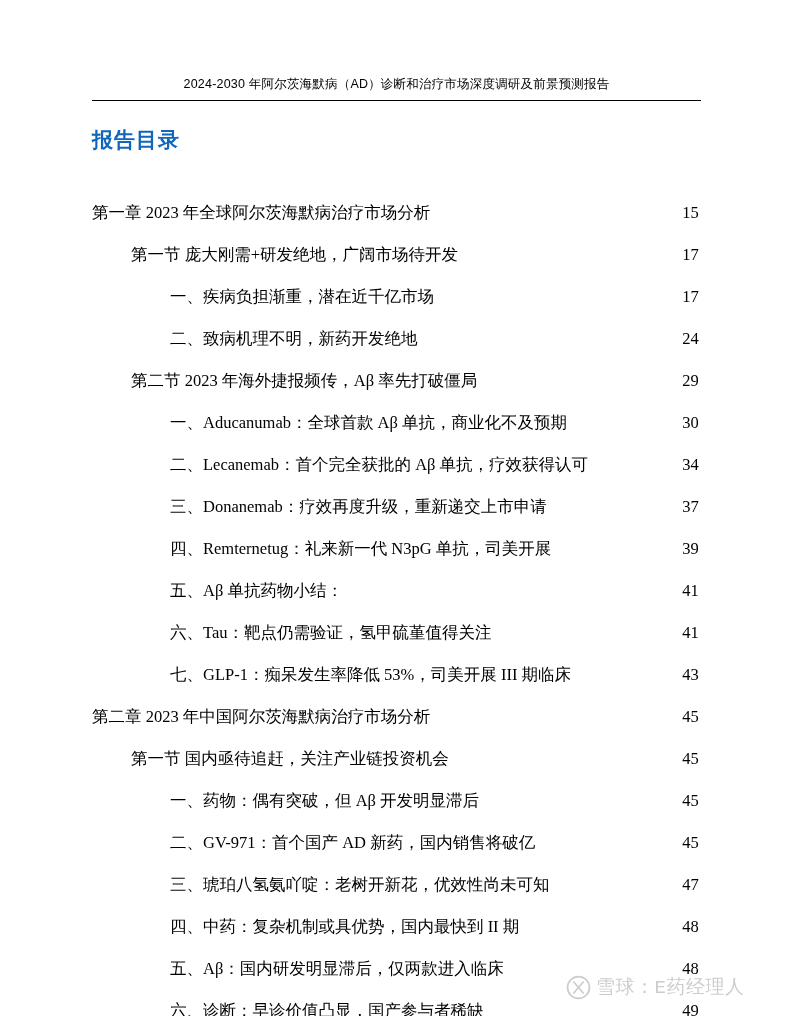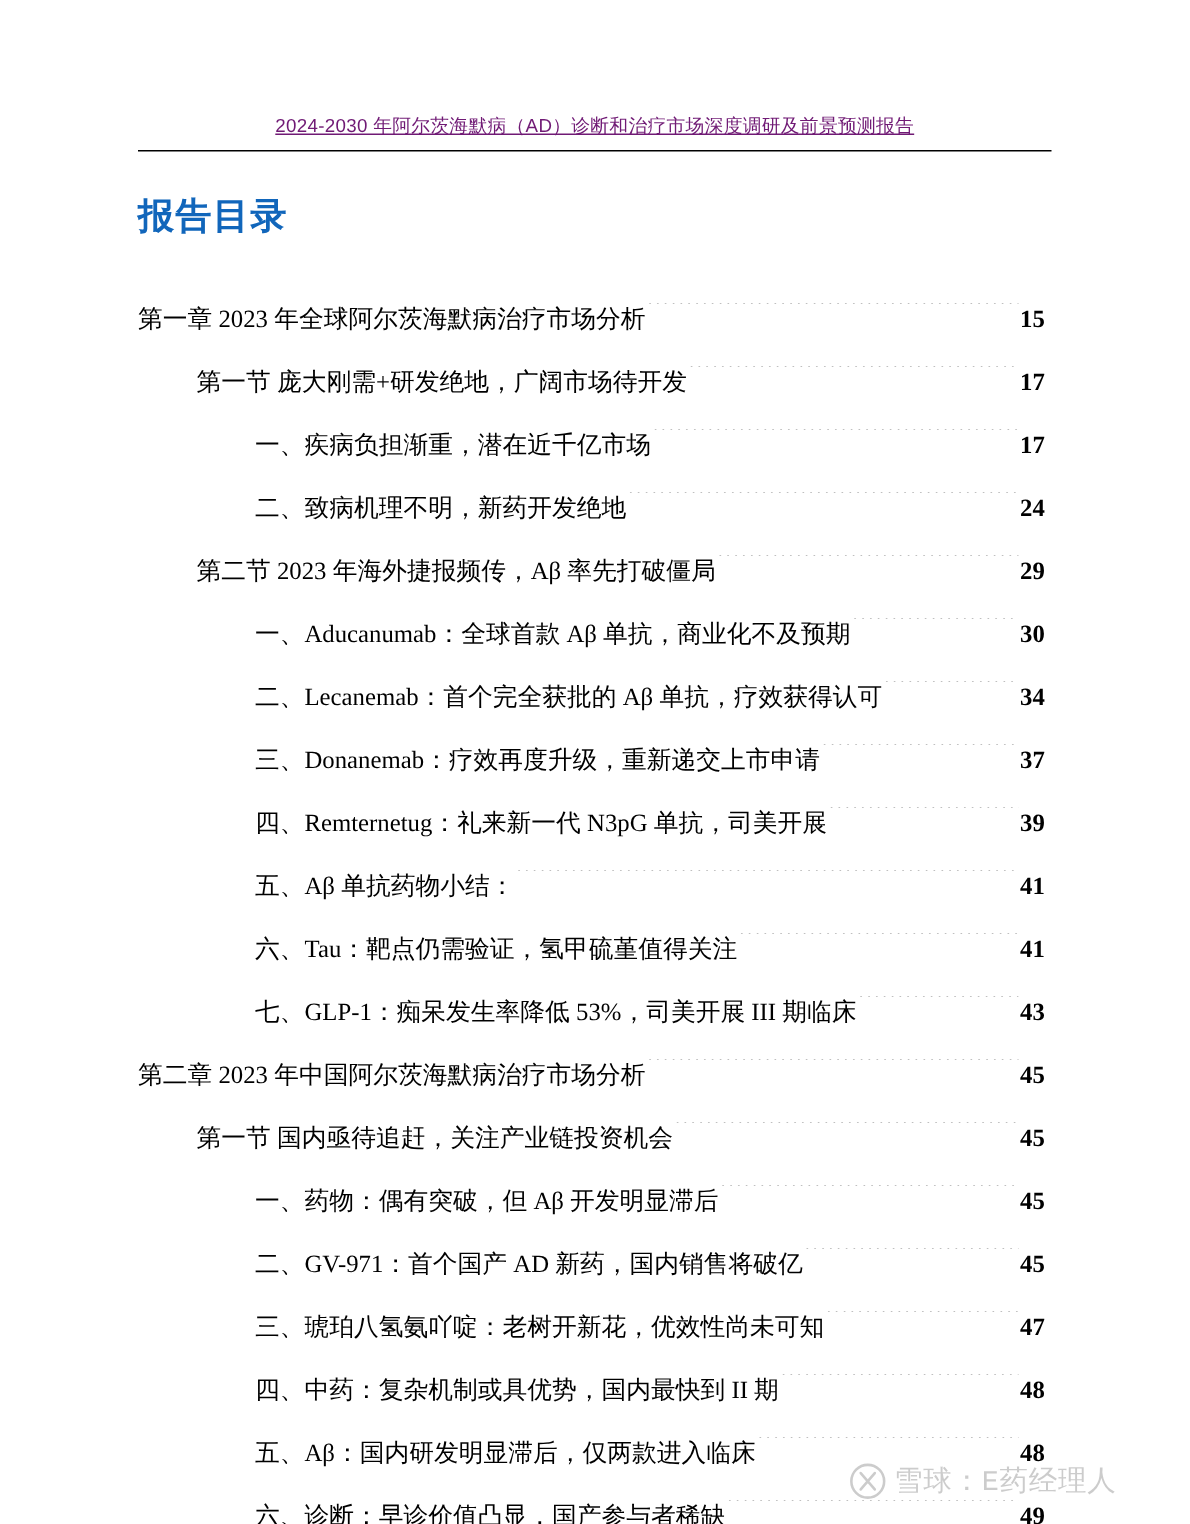--- a/index.html
+++ b/index.html
@@ -24,41 +24,40 @@
   
   .running-header {
     position: absolute;
     left: 92px;
     top: 76px;
     width: 609px;
     text-align: center;
     font-family: "Liberation Sans", "DejaVu Sans", sans-serif;
     font-size: 12.5px;
     letter-spacing: 0.2px;
-    color: #701a75;
-    white-space: nowrap;
-    text-decoration: underline;
+    color: #000000;
+    white-space: nowrap;
   }
   .header-rule {
     position: absolute;
     left: 92px;
     top: 100px;
     width: 609px;
     height: 0;
     border-top: 1.6px solid #000000;
   }
 
   
   .toc-title {
     position: absolute;
     left: 92px;
     top: 112px;
     font-family: "Liberation Sans", "DejaVu Sans", sans-serif;
     font-weight: bold;
-    font-size: 24px;
+    font-size: 21px;
     letter-spacing: 1px;
     color: #1166bb;
     white-space: nowrap;
   }
 
   
   .toc-list {
     position: absolute;
     left: 92px;
     top: 192px;
@@ -95,23 +94,22 @@
     font-size: 16.5px;
     color: #000000;
     position: absolute;
     left: 0;
     bottom: 0;
     white-space: nowrap;
   }
   .toc-page {
     flex: 0 0 auto;
     min-width: 21px;
-    text-align: left;
+    text-align: center;
     font-size: 16.5px;
-    font-weight: bold;
   }
 
   
   .watermark {
     position: absolute;
     left: 566px;
     top: 974px;
     display: flex;
     align-items: center;
     gap: 5px;

